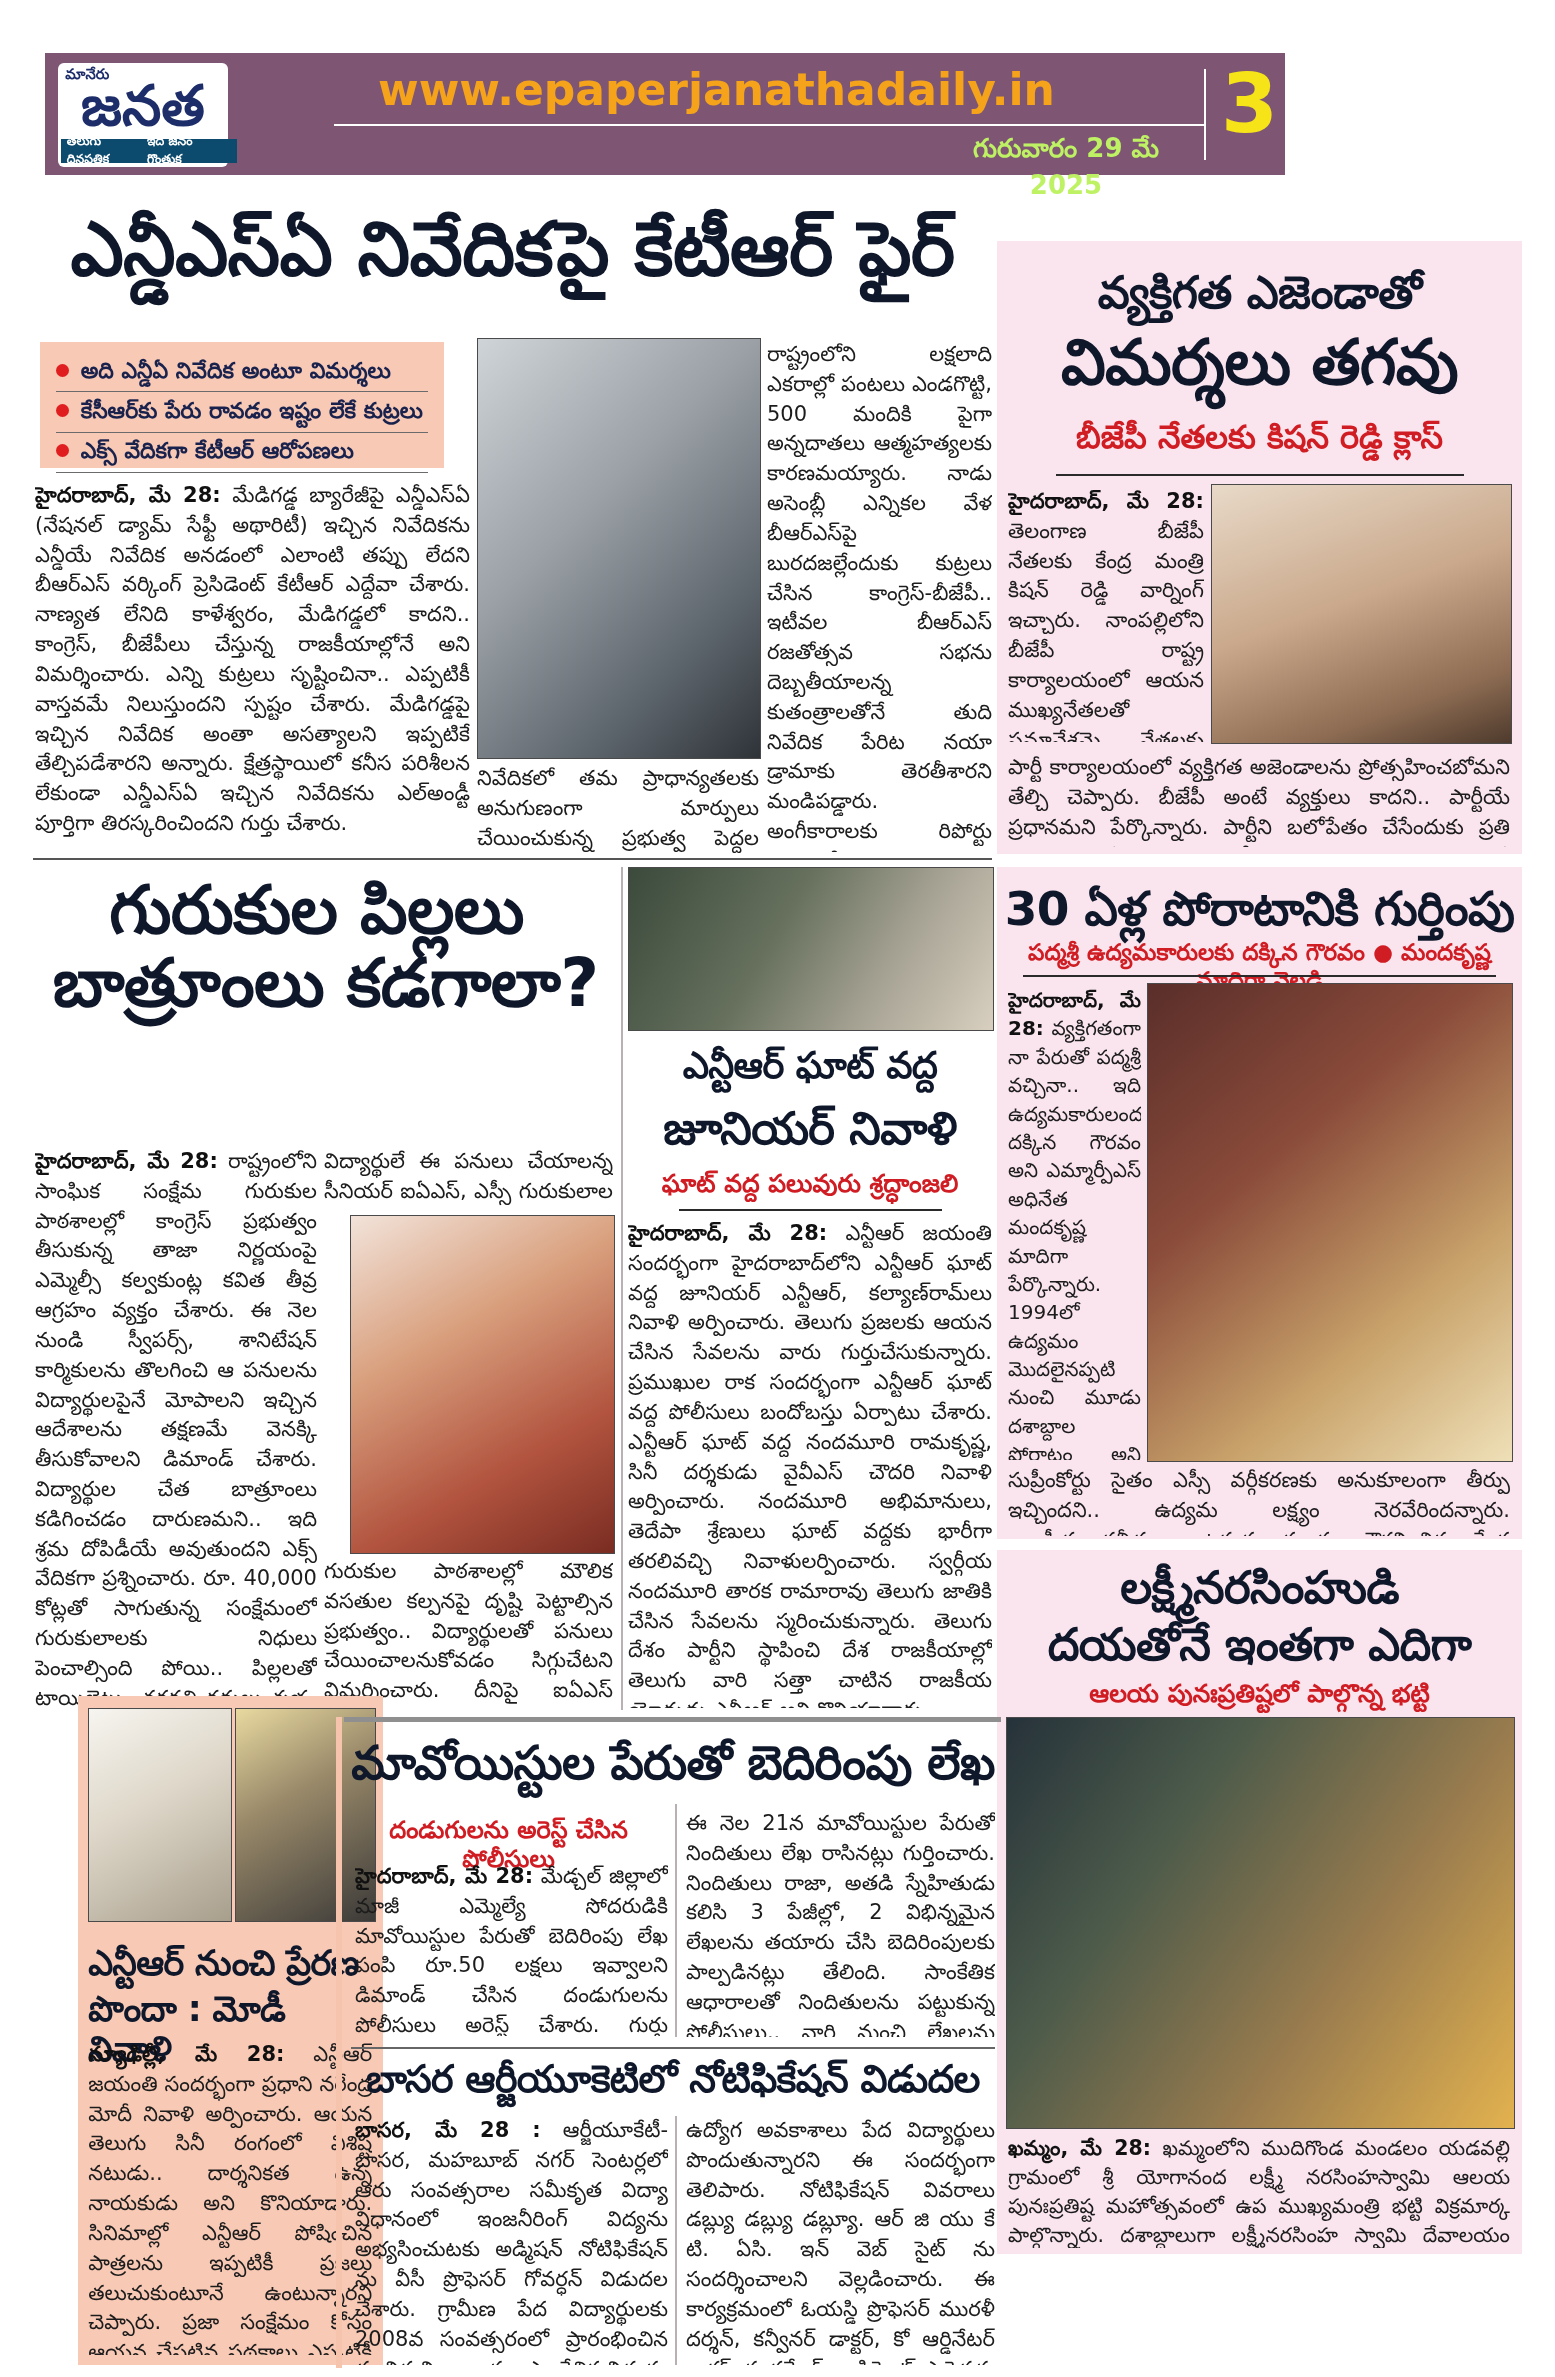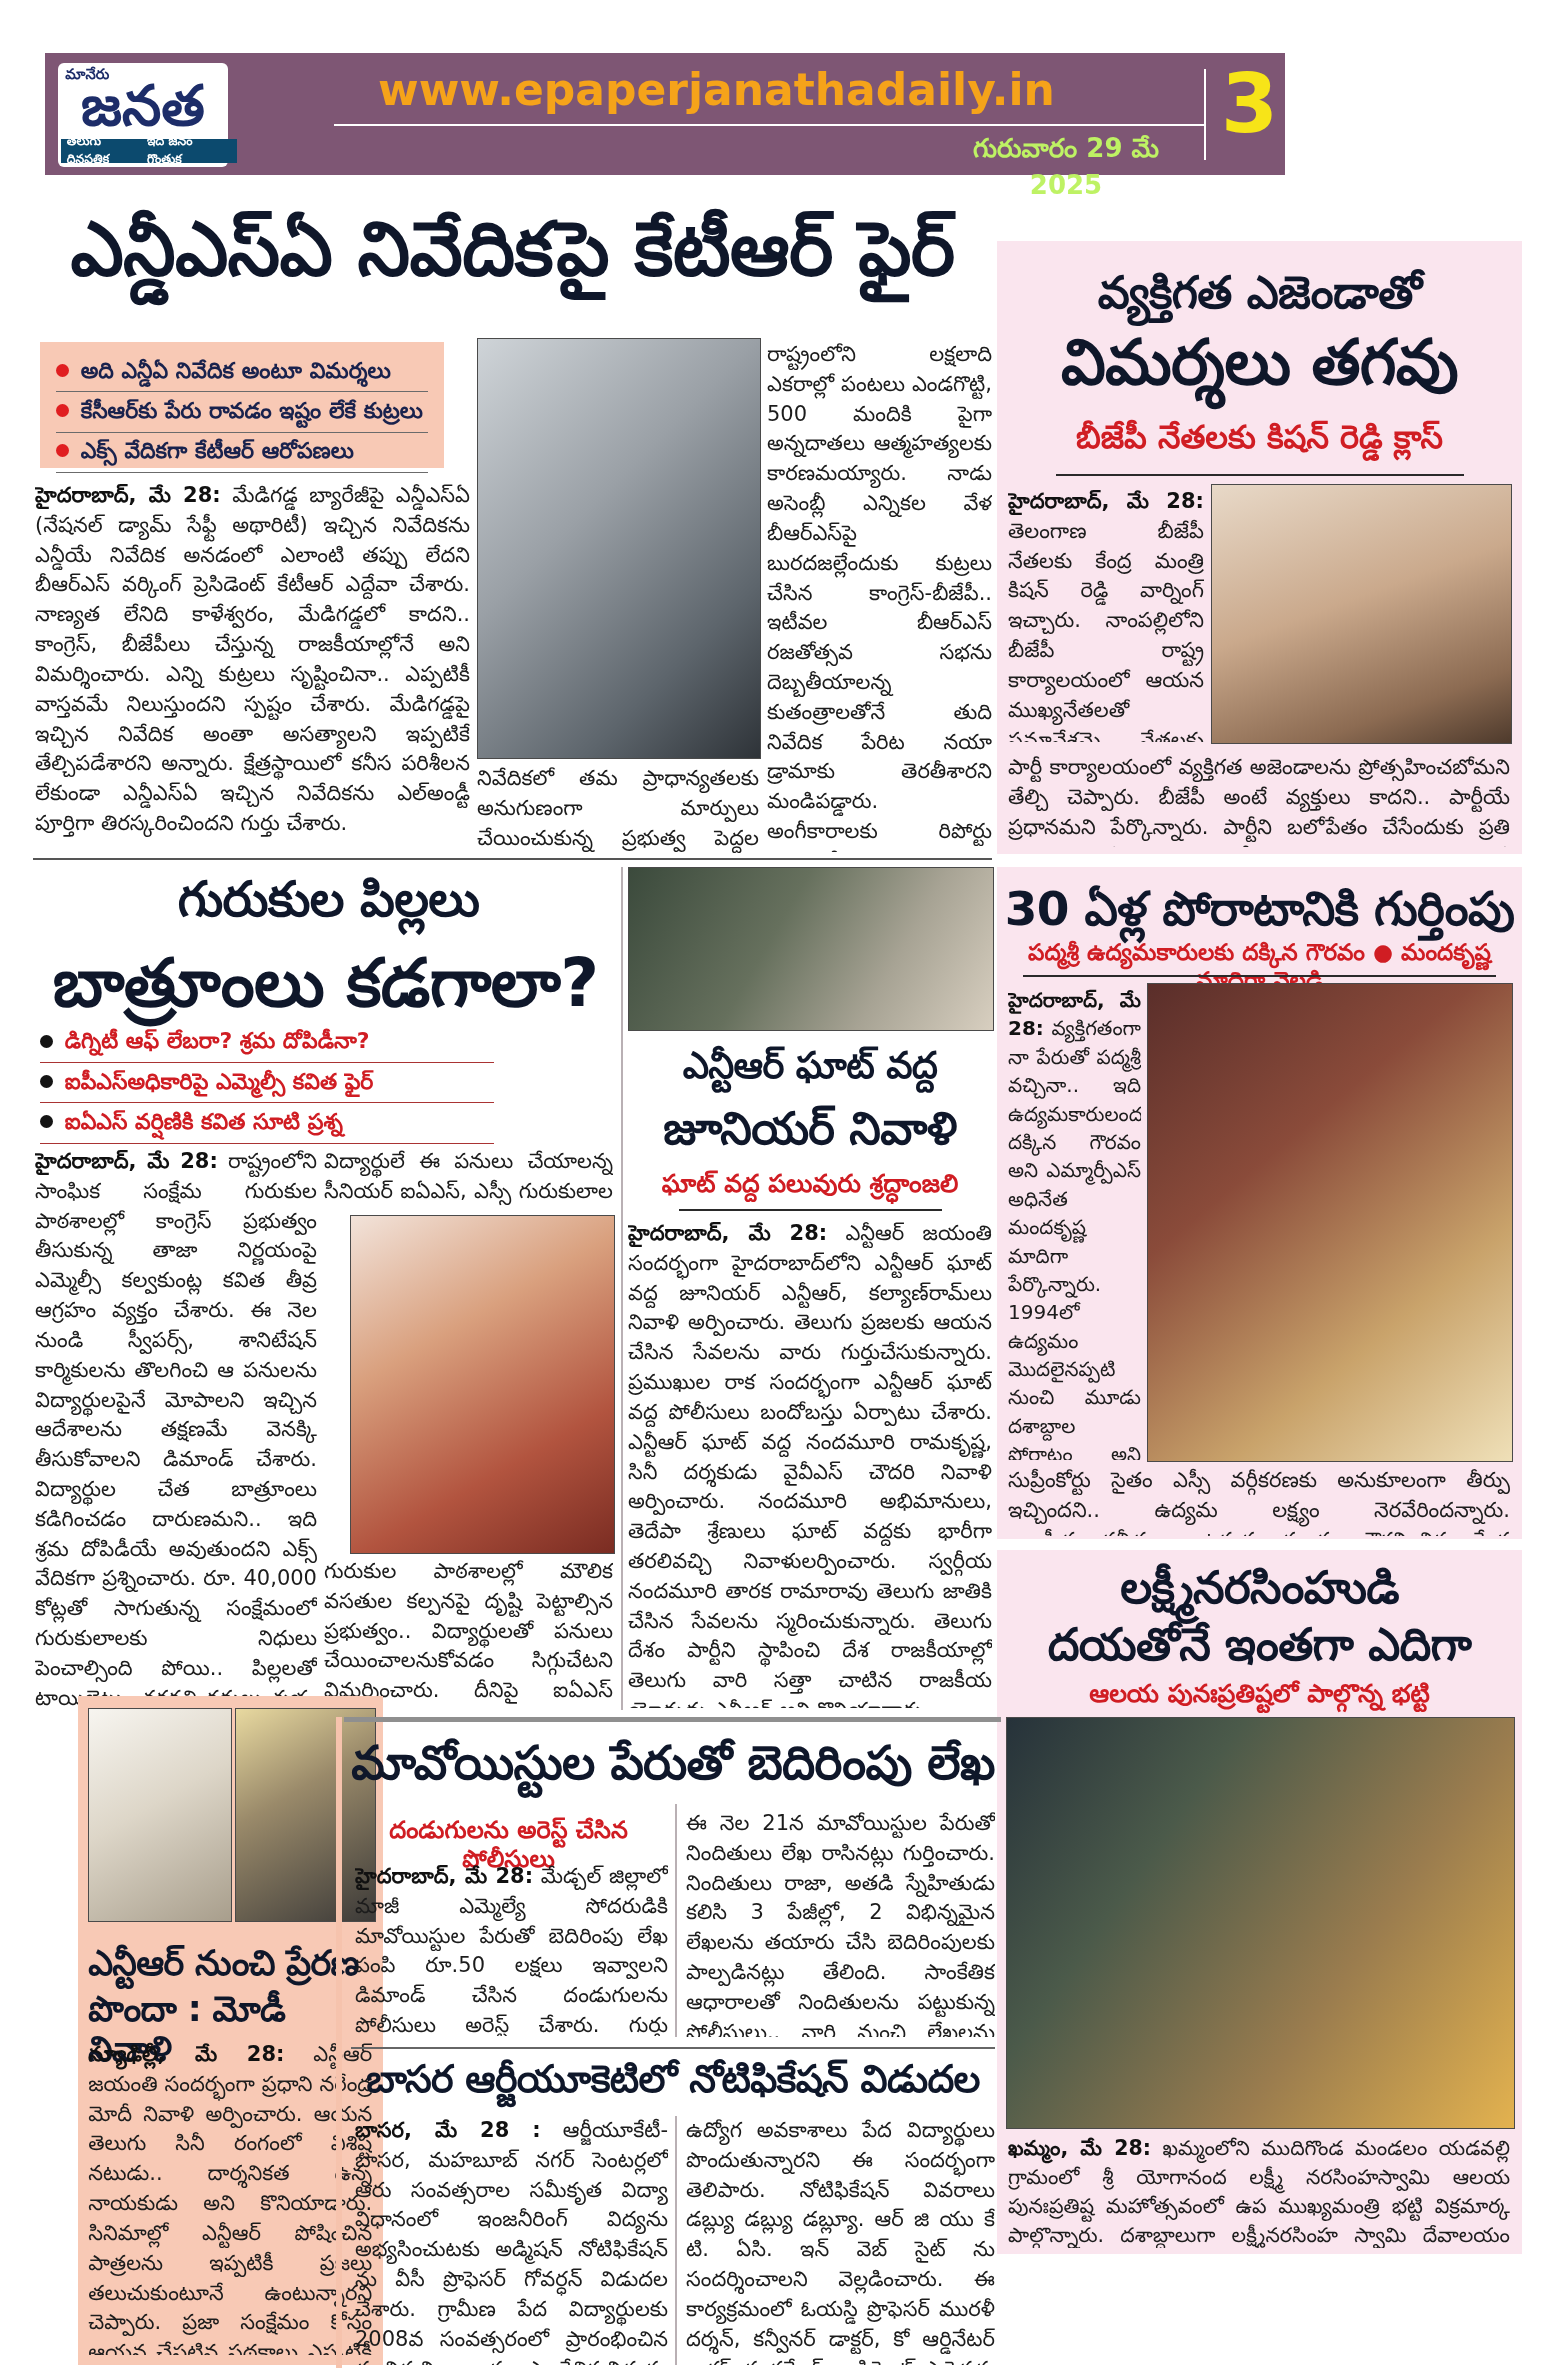--- a/index.html
+++ b/index.html
@@ -89,37 +89,23 @@
     <div class="abs bodytext" style="left:11px;top:246px;width:196px;height:255px;">
       <span class="dl">హైదరాబాద్, మే 28:</span>
       <span>తెలంగాణ బీజేపీ నేతలకు కేంద్ర మంత్రి కిషన్ రెడ్డి వార్నింగ్ ఇచ్చారు. నాంపల్లిలోని బీజేపీ రాష్ట్ర కార్యాలయంలో ఆయన ముఖ్యనేతలతో సమావేశమై నేతలకు క్లాస్ ఇచ్చారు. కొందరు నేతలు వ్యక్తిగత ఎజెండాలో పని చేస్తున్నారని ఆగ్రహం వ్యక్తం చేశారు. ఎవరికి వారు ఇష్టం వచ్చినట్లు ప్రెస్ మీట్లు పెట్టి వ్యక్తిగత దూషణలకు దిగితే చర్యలు తప్పవని హెచ్చరించారు.</span>
     </div>
     <div class="abs photo" style="left:214px;top:243px;width:299px;height:258px;background:linear-gradient(160deg,#e8d9c8 0%,#caa98c 45%,#8c6b52 80%,#4e3a2c 100%);"></div>
     <div class="abs bodytext" style="left:11px;top:512px;width:502px;height:94px;">
       <span>పార్టీ కార్యాలయంలో వ్యక్తిగత అజెండాలను ప్రోత్సహించబోమని తేల్చి చెప్పారు. బీజేపీ అంటే వ్యక్తులు కాదని.. పార్టీయే ప్రధానమని పేర్కొన్నారు. పార్టీని బలోపేతం చేసేందుకు ప్రతి ఒక్కరూ కలిసికట్టుగా పని చేయాలని సూచించారు. అలాంటి వారి వ్యాఖ్యలు చేసేవా రిని ఉపేక్షించబోమని.. ప్రెస్‌మీట్లు పెట్టి వ్యక్తిగత దూషణలకు దిగితే వెనుకాడబోమని స్ట్రాంగ్ వార్నింగ్ ఇచ్చారు.</span>
     </div>
   </div>
 
-  <div class="abs h1 center" style="left:36px;top:872px;width:585px;font-size:49px;">గురుకుల పిల్లలు</div>
+  <div class="abs h1 center" style="left:24px;top:872px;width:585px;font-size:67px;">గురుకుల పిల్లలు</div>
   <div class="abs h1 center" style="left:33px;top:945px;width:585px;font-size:67px;">బాత్రూంలు కడగాలా?</div>
 
-  <div class="abs" style="left:40px;top:1023px;width:454px;">
-    <div class="bulletrow" style="border-color:#a33;">
-      <span class="dot" style="background:#141414;"></span>
-      <span class="btext2">డిగ్నిటీ ఆఫ్ లేబరా? శ్రమ దోపిడీనా?</span>
-    </div>
-    <div class="bulletrow" style="border-color:#a33;">
-      <span class="dot" style="background:#141414;"></span>
-      <span class="btext2">ఐపీఎస్‌అధికారిపై ఎమ్మెల్సీ కవిత ఫైర్</span>
-    </div>
-    <div class="bulletrow" style="border-color:#a33;">
-      <span class="dot" style="background:#141414;"></span>
-      <span class="btext2">ఐఏఎస్ వర్షిణికి కవిత సూటి ప్రశ్న</span>
-    </div>
-  </div>
 
   <div class="abs bodytext" style="left:35px;top:1147px;width:282px;height:562px;">
     <span class="dl">హైదరాబాద్, మే 28:</span>
     <span>రాష్ట్రంలోని సాంఘిక సంక్షేమ గురుకుల పాఠశాలల్లో కాంగ్రెస్ ప్రభుత్వం తీసుకున్న తాజా నిర్ణయంపై ఎమ్మెల్సీ కల్వకుంట్ల కవిత తీవ్ర ఆగ్రహం వ్యక్తం చేశారు. ఈ నెల నుండి స్వీపర్స్, శానిటేషన్ కార్మికులను తొలగించి ఆ పనులను విద్యార్థులపైనే మోపాలని ఇచ్చిన ఆదేశాలను తక్షణమే వెనక్కి తీసుకోవాలని డిమాండ్ చేశారు. విద్యార్థుల చేత బాత్రూంలు కడిగించడం దారుణమని.. ఇది శ్రమ దోపిడీయే అవుతుందని ఎక్స్ వేదికగా ప్రశ్నించారు. రూ. 40,000 కోట్లతో సాగుతున్న సంక్షేమంలో గురుకులాలకు నిధులు పెంచాల్సింది పోయి.. పిల్లలతో టాయిలెట్లు, తరగతి గదులు శుభ్రం చేయించడం ఏంటని నిలదీశారు.</span>
   </div>
 
   <div class="abs bodytext" style="left:324px;top:1147px;width:289px;height:63px;">
     <span>విద్యార్థులే ఈ పనులు చేయాలన్న సీనియర్ ఐఏఎస్, ఎస్సీ గురుకులాల కార్యదర్శి అలుగు వర్షిణి ఆదేశాలపై మండిపడ్డారు.</span>
   </div>
 

